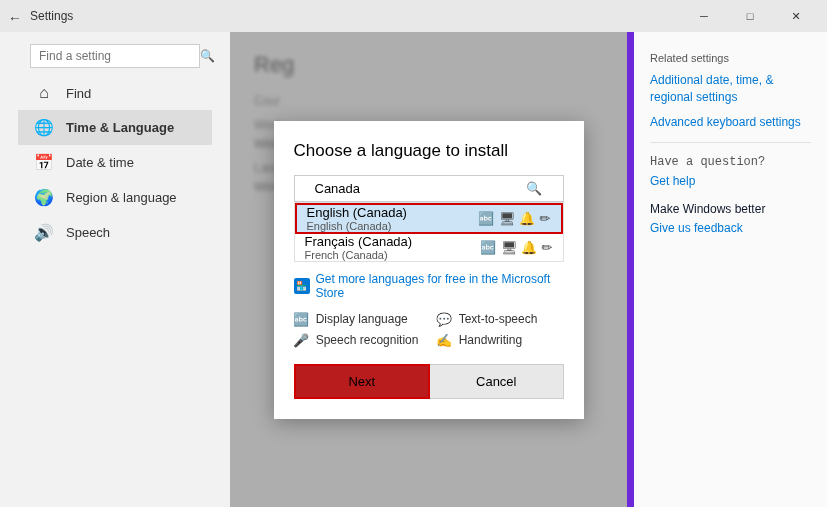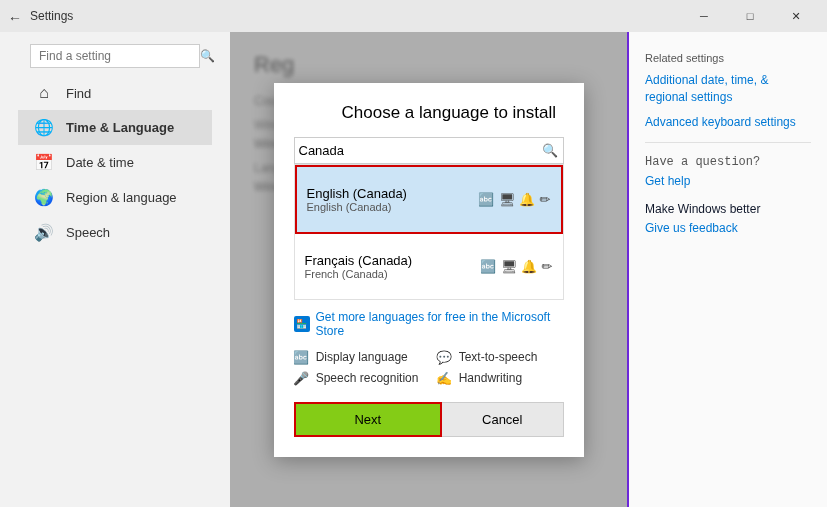--- a/index.html
+++ b/index.html
@@ -130,21 +130,21 @@
       filter: blur(2px);
       opacity: 0.5;
       pointer-events: none;
     }
 
     
     .right-panel {
       width: 200px;
       background: #fafafa;
       padding: 20px 16px;
-      border-left: 2px solid #6d28d9;
+      border-left: 7px solid #6d28d9;
       flex-shrink: 0;
     }
     .right-panel-section-title {
       font-size: 11px;
       color: #555;
       margin-bottom: 8px;
     }
     .right-panel-link {
       font-size: 12px;
       color: #0078d4;
@@ -185,47 +185,46 @@
       background: white;
       width: 310px;
       padding: 20px;
       box-shadow: 0 4px 20px rgba(0,0,0,0.3);
     }
     .modal-title {
       font-size: 17px;
       font-weight: 400;
       margin-bottom: 14px;
       color: #000;
-      margin-left: 48px;
     }
     .modal-search {
       display: flex;
       align-items: flex-start;
       border: 1px solid #ccc;
-      padding: 5px 4px;
+      padding: 5px 20px;
       gap: 6px;
     }
     .modal-search input {
       border: none;
       outline: none;
       font-size: 13px;
       flex: 1;
     }
     .modal-search .msearch-ico {
       font-size: 13px;
       color: #555;
     }
     .lang-list {
       border: 1px solid #e0e0e0;
       margin-bottom: 10px;
       max-height: 180px;
       overflow-y: auto;
     }
     .lang-item {
-      padding: 19px 10px;
+      padding: 0 10px;
       cursor: pointer;
       display: flex;
       align-items: center;
       justify-content: space-between;
     }
     .lang-item.selected {
       background: #cce4f6;
       border: 2px solid #d00000;
     }
     .lang-item-info {
@@ -284,22 +283,22 @@
     .feature-ico {
       font-size: 13px;
       color: #444;
     }
     .modal-buttons {
       display: flex;
       gap: 0;
     }
     .btn-next {
       flex: 1;
-      padding: 8px 12px;
-      background: #84cc16;
+      padding: 8px 0;
+      background: #b91c1c;
       border: 2px solid #d00000;
       font-size: 13px;
       cursor: pointer;
       color: #000;
     }
     .btn-cancel {
       flex: 1;
       padding: 8px 0;
       background: #e8e8e8;
       border: 1px solid #ccc;

